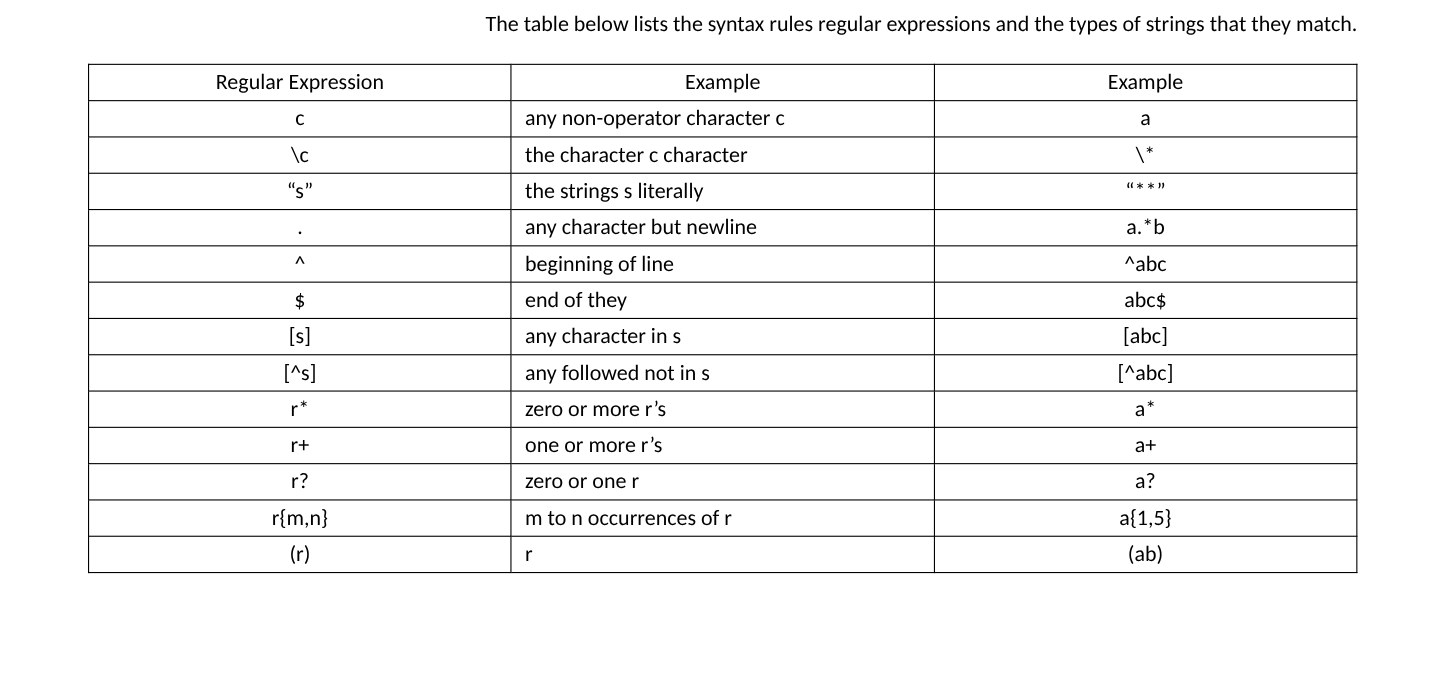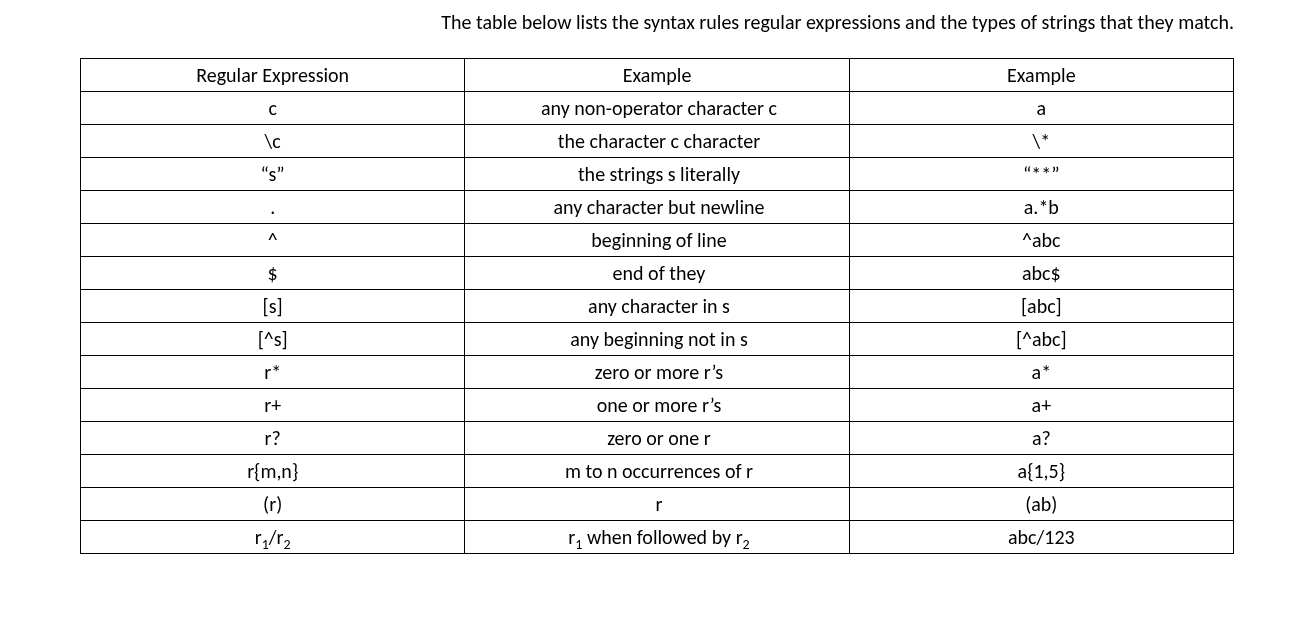--- a/index.html
+++ b/index.html
@@ -27,21 +27,21 @@
       font-weight: normal;
       font-size: 20px;
       height: 28px;
     }
     th {
     }
     td.col-expr {
       text-align: center;
     }
     td.col-matches {
-      text-align: center;
+      text-align: left;
       padding-left: 12px;
     }
     td.col-example {
       text-align: center;
     }
     .sub {
       font-size: 0.7em;
       vertical-align: sub;
       line-height: 0;
     }
@@ -90,21 +90,21 @@
         <td class="col-matches">end of they</td>
         <td class="col-example">abc$</td>
       </tr>
       <tr>
         <td class="col-expr">[s]</td>
         <td class="col-matches">any character in s</td>
         <td class="col-example">[abc]</td>
       </tr>
       <tr>
         <td class="col-expr">[^s]</td>
-        <td class="col-matches">any beginning not in s</td>
+        <td class="col-matches">any followed not in s</td>
         <td class="col-example">[^abc]</td>
       </tr>
       <tr>
         <td class="col-expr">r*</td>
         <td class="col-matches">zero or more r’s</td>
         <td class="col-example">a*</td>
       </tr>
       <tr>
         <td class="col-expr">r+</td>
         <td class="col-matches">one or more r’s</td>
@@ -118,19 +118,14 @@
       <tr>
         <td class="col-expr">r{m,n}</td>
         <td class="col-matches">m to n occurrences of r</td>
         <td class="col-example">a{1,5}</td>
       </tr>
       <tr>
         <td class="col-expr">(r)</td>
         <td class="col-matches">r</td>
         <td class="col-example">(ab)</td>
       </tr>
-      <tr>
-        <td class="col-expr">r<span class="sub">1</span>/r<span class="sub">2</span></td>
-        <td class="col-matches">r<span class="sub">1</span> when followed by r<span class="sub">2</span></td>
-        <td class="col-example">abc/123</td>
-      </tr>
     </tbody>
 </table>
 
 </body></html>

